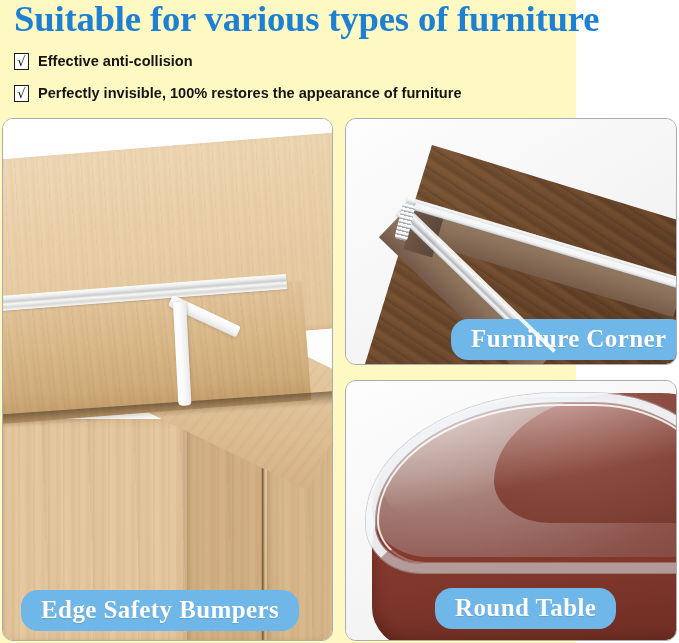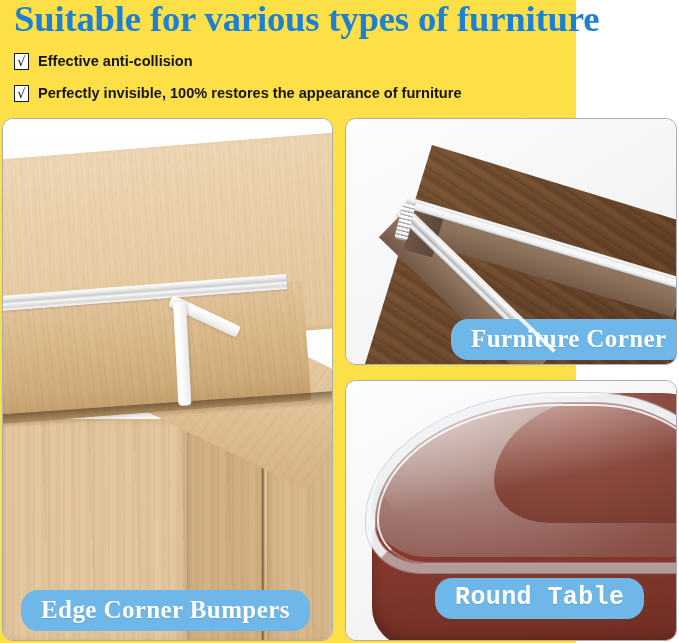--- a/index.html
+++ b/index.html
@@ -9,21 +9,21 @@
     height: 643px;
     background: #ffffff;
     font-family: "Liberation Sans", sans-serif;
     overflow: hidden;
   }
 
   #page {
     position: relative;
     width: 576px;
     height: 643px;
-    background: #fde047;
+    background: #fef9c3;
   }
 
   
   #header {
     position: absolute;
     left: 0; top: 0;
     width: 679px;
     height: 115px;
   }
 
@@ -142,22 +142,21 @@
   }
 
   #badge-furniture-corner {
     left: 69px;
     bottom: 4px;
     margin-left: 36px;
   }
 
   #badge-round-table {
     left: 89px;
-    bottom: 21px;
-    font-family: Liberation Mono, monospace;
+    bottom: 11px;
   }
 
   
   #art-desk { position: absolute; inset: 0; background: #fdfdfd; }
 
   
   #desk-wall {
     position: absolute;
     left: 0; top: 0; width: 100%; height: 95px;
     background: linear-gradient(180deg, #ffffff 0%, #fdfdfd 70%, #f7f5f2 100%);
@@ -594,21 +593,21 @@
         <div id="corner-bumper-vert"></div>
         <div id="desk-shadow"></div>
         <div id="cabinet">
           <div class="cab-door" id="cab-door-left"></div>
           <div class="cab-door" id="cab-door-mid"></div>
           <div class="cab-door" id="cab-door-right"></div>
           <div class="cab-seam" id="cab-seam-1"></div>
         </div>
       </div>
     </div>
-    <div class="badge" id="badge-edge-bumpers">Edge Corner Bumpers</div>
+    <div class="badge" id="badge-edge-bumpers">Edge Safety Bumpers</div>
   </div>
 
   <div class="panel" id="panel-furniture-corner">
     <div class="photo">
       <div id="art-corner">
         <div id="wt-top"></div>
         <div id="wt-frame-right"></div>
         <div id="wt-frame-left"></div>
         <div id="wt-edge-face"></div>
         <div id="wt-strip-right"></div>

